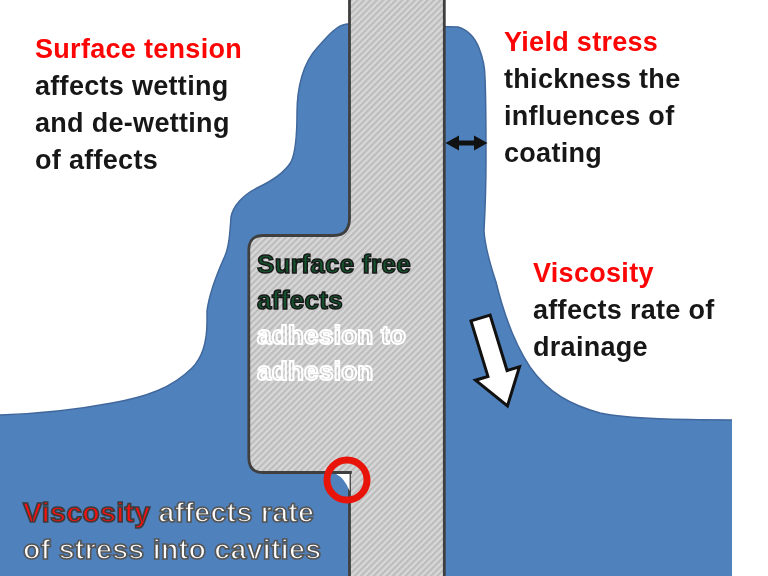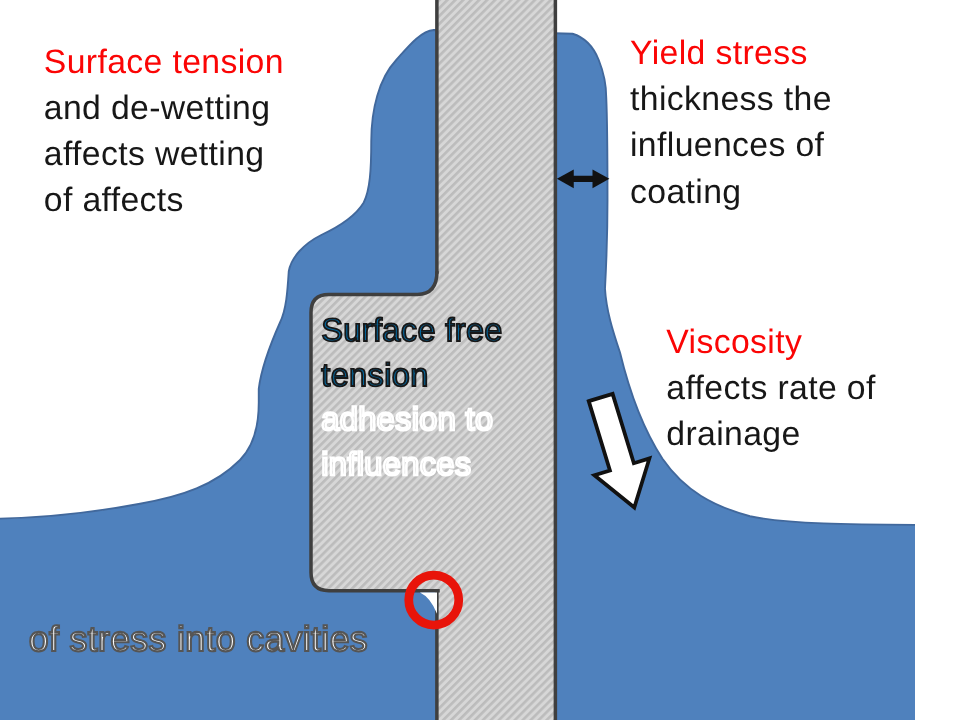--- a/index.html
+++ b/index.html
@@ -1,29 +1,29 @@
 <!DOCTYPE html>
 <html><head>
 <meta charset="utf-8">
 <style>
   html,body{margin:0;padding:0;background:#fff;}
   .stage{
     position:relative;width:732px;height:576px;overflow:hidden;background:#ffffff;
-    font-family:"Liberation Sans",sans-serif;font-weight:normal;
+    font-family:"Liberation Sans",sans-serif;font-weight:bold;
   }
   .stage svg{position:absolute;left:0;top:0;}
   .note{position:absolute;white-space:nowrap;letter-spacing:.3px;}
   .note div{margin:0;}
   .fs27{font-size:27px;line-height:37px;}
   .fs26{font-size:26px;line-height:35.5px;}
   .fs28{font-size:28.5px;line-height:37px;}
   .red-head{color:#fb0505;}
   .dark-text{color:#171717;}
   
-  .panel-head{color:#0369a1;-webkit-text-stroke:1.5px #181818;}
+  .panel-head{color:#14532d;-webkit-text-stroke:1.5px #181818;}
   .panel-body{color:transparent;-webkit-text-stroke:2px #ffffff;}
   
   .cap-white{color:#ffffff;-webkit-text-stroke:1.7px #555555;}
   .cap-red{color:#f51111;-webkit-text-stroke:1.7px #3c3c3c;}
 </style>
 </head>
 <body>
 
 <div class="stage">
 
@@ -77,42 +77,45 @@
       <polygon points="487.5,143 474,135.5 474,150.5" fill="#111111"></polygon>
     </g>
 
     <polygon points="-10,-46 10,-46 10,12 23,12 0,46 -23,12 -10,12" transform="translate(494,362) rotate(-17)" stroke="#111111" stroke-width="3" stroke-linejoin="miter" fill="#ffffff"></polygon>
 
     <circle cx="347" cy="480" r="20" fill="none" stroke-width="7" stroke="#e8140a"></circle>
   </svg>
 
   <div class="note fs27" style="left:35px;top:31px;">
     <div class="red-head">Surface tension</div>
+    <div class="dark-text">affects wetting</div>
     <div class="dark-text">and de-wetting</div>
-    <div class="dark-text">affects wetting</div>
     <div class="dark-text">of affects</div>
   </div>
 
   <div class="note fs27" style="left:504px;top:24px;">
     <div class="red-head">Yield stress</div>
     <div class="dark-text">thickness the</div>
     <div class="dark-text">influences of</div>
     <div class="dark-text">coating</div>
   </div>
 
   <div class="note fs26" style="left:257px;top:247px;">
     <div class="panel-head">Surface free</div>
-    <div class="panel-head">tension</div>
+    <div class="panel-head">affects</div>
     <div class="panel-body">adhesion to</div>
-    <div class="panel-body">influences</div>
+    <div class="panel-body">adhesion</div>
   </div>
 
   <div class="note fs27" style="left:533px;top:255px;">
     <div class="red-head">Viscosity</div>
     <div class="dark-text">affects rate of</div>
     <div class="dark-text">drainage</div>
   </div>
 
   <div class="note fs28" style="left:23px;top:494px;">
+    <div>
+      <span class="cap-red">Viscosity</span><span class="cap-white"> affects rate</span>
+    </div>
     <div class="cap-white">of stress into cavities</div>
   </div>
 
 </div>
 
 </body></html>

